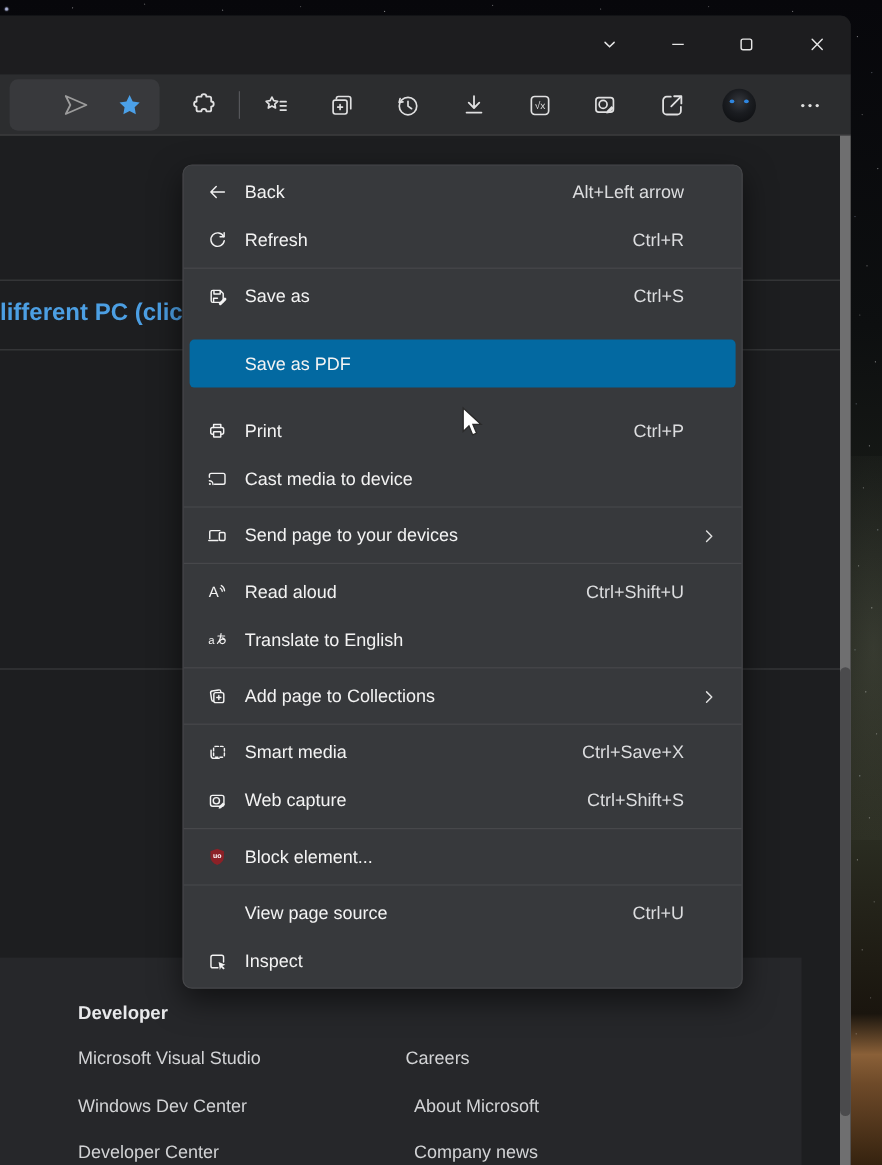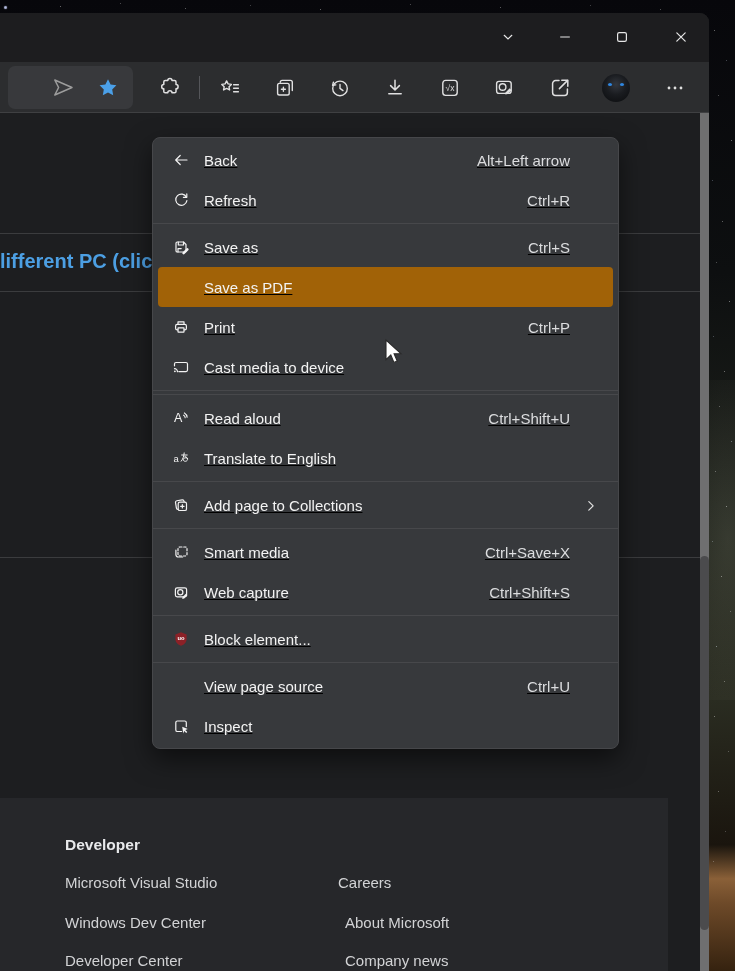--- a/index.html
+++ b/index.html
@@ -41,30 +41,30 @@
   .page-heading{position:absolute;left:0;top:237px;width:690px;font-size:20px;font-weight:bold;color:#4c9fe3;white-space:nowrap;}
   .footer{position:absolute;left:0;top:785px;width:668px;height:173px;background:#26272a;}
   .f-head{position:absolute;font-size:15.5px;font-weight:bold;color:#e8e9eb;}
   .f-link{position:absolute;font-size:15px;color:#d2d3d5;}
   
   .sb-track{position:absolute;left:700px;top:100px;width:9px;height:858px;background:#6f6f70;}
   .sb-thumb{position:absolute;left:700px;top:543px;width:9px;height:374px;border-radius:4.5px;background:#4b4b4d;}
 
   
   .cmenu{position:absolute;left:152px;top:137px;width:467px;box-sizing:border-box;background:#37393c;
-    border:1px solid #46474a;border-radius:8px;box-shadow:0 10px 26px rgba(0,0,0,.55);padding:2px 0;z-index:5;text-decoration:underline;}
+    border:1px solid #46474a;border-radius:8px;box-shadow:0 10px 26px rgba(0,0,0,.55);padding:2px 0;z-index:5;}
   .mi{height:40px;display:flex;align-items:center;padding:0 20px 0 18px;font-size:15px;color:#f3f3f3;position:relative;}
   .mi-icon{width:20px;height:20px;margin-right:13px;flex:0 0 20px;display:flex;align-items:center;justify-content:center;}
   .mi-icon svg{overflow:visible}
   .mi-icon text{font-family:"Liberation Sans","DejaVu Sans",sans-serif;}
   .mi-short{margin-left:auto;padding-right:28px;color:#dcdddf;}
   .mi-chev{margin-left:auto;display:flex;align-items:center;color:#dfdfdf;}
   .mi.disabled{color:#909092;}
   .mi.disabled .mi-short{color:#909092;}
-  .mi.hl{background:#a16207;border-radius:4px;margin:0 5px;padding-left:13px;padding-right:15px;}
+  .mi.hl{background:#0369a1;border-radius:4px;margin:16px 5px;padding-left:13px;padding-right:15px;}
   .msep{height:1px;background:#47484b;margin:3px 0;}
 
   .cursor{position:absolute;left:383px;top:338px;z-index:9;}
 </style>
 </head>
 <body>
 
 <div id="screen">
   <div class="stars"></div>
   <div class="nebula"></div>
@@ -244,20 +244,35 @@
             <path d="M5.8 12.6H13c.8 0 1.5-.7 1.5-1.5V5c0-.8-.7-1.5-1.5-1.5H3c-.8 0-1.5.7-1.5 1.5v1.8"></path>
             <path d="M1.5 9.7c1.7 0 3 1.3 3 3"></path>
             <circle cx="1.9" cy="12.3" r=".9" fill="currentColor" stroke="none"></circle>
           </svg>
         </span>
       <span class="mi-label">Cast media to device</span>
     </div>
 
     <div class="msep"></div>
 
+    <div class="mi">
+      <span class="mi-icon">
+          <svg width="16" height="16" viewBox="0 0 16 16" fill="none" stroke="currentColor" stroke-width="1.2" stroke-linecap="round" stroke-linejoin="round">
+            <path d="M1.8 10.7V5.2c0-.6.5-1 1-1h7.4"></path>
+            <path d="M1 12.4h7.6"></path>
+            <rect x="9.8" y="5.8" width="4.7" height="6.6" rx="1"></rect>
+          </svg>
+        </span>
+      <span class="mi-label">Send page to your devices</span>
+      <span class="mi-chev">
+          <svg width="15" height="15" viewBox="0 0 16 16" fill="none" stroke="currentColor" stroke-width="1.3" stroke-linecap="round" stroke-linejoin="round">
+            <path d="M6.2 3.8l4.6 4.6-4.6 4.6"></path>
+          </svg>
+        </span>
+    </div>
 
     <div class="msep"></div>
 
     <div class="mi">
       <span class="mi-icon">
           <svg width="16" height="16" viewBox="0 0 16 16" fill="none" stroke="currentColor" stroke-width="1.1" stroke-linecap="round">
             <text x="1" y="12.4" font-size="12.5" fill="currentColor" stroke="none">A</text>
             <path d="M11.4 2.9a5.4 5.4 0 0 1 2.7 4.4M10.6 5.2a3 3 0 0 1 1.6 2.5"></path>
           </svg>
         </span>

